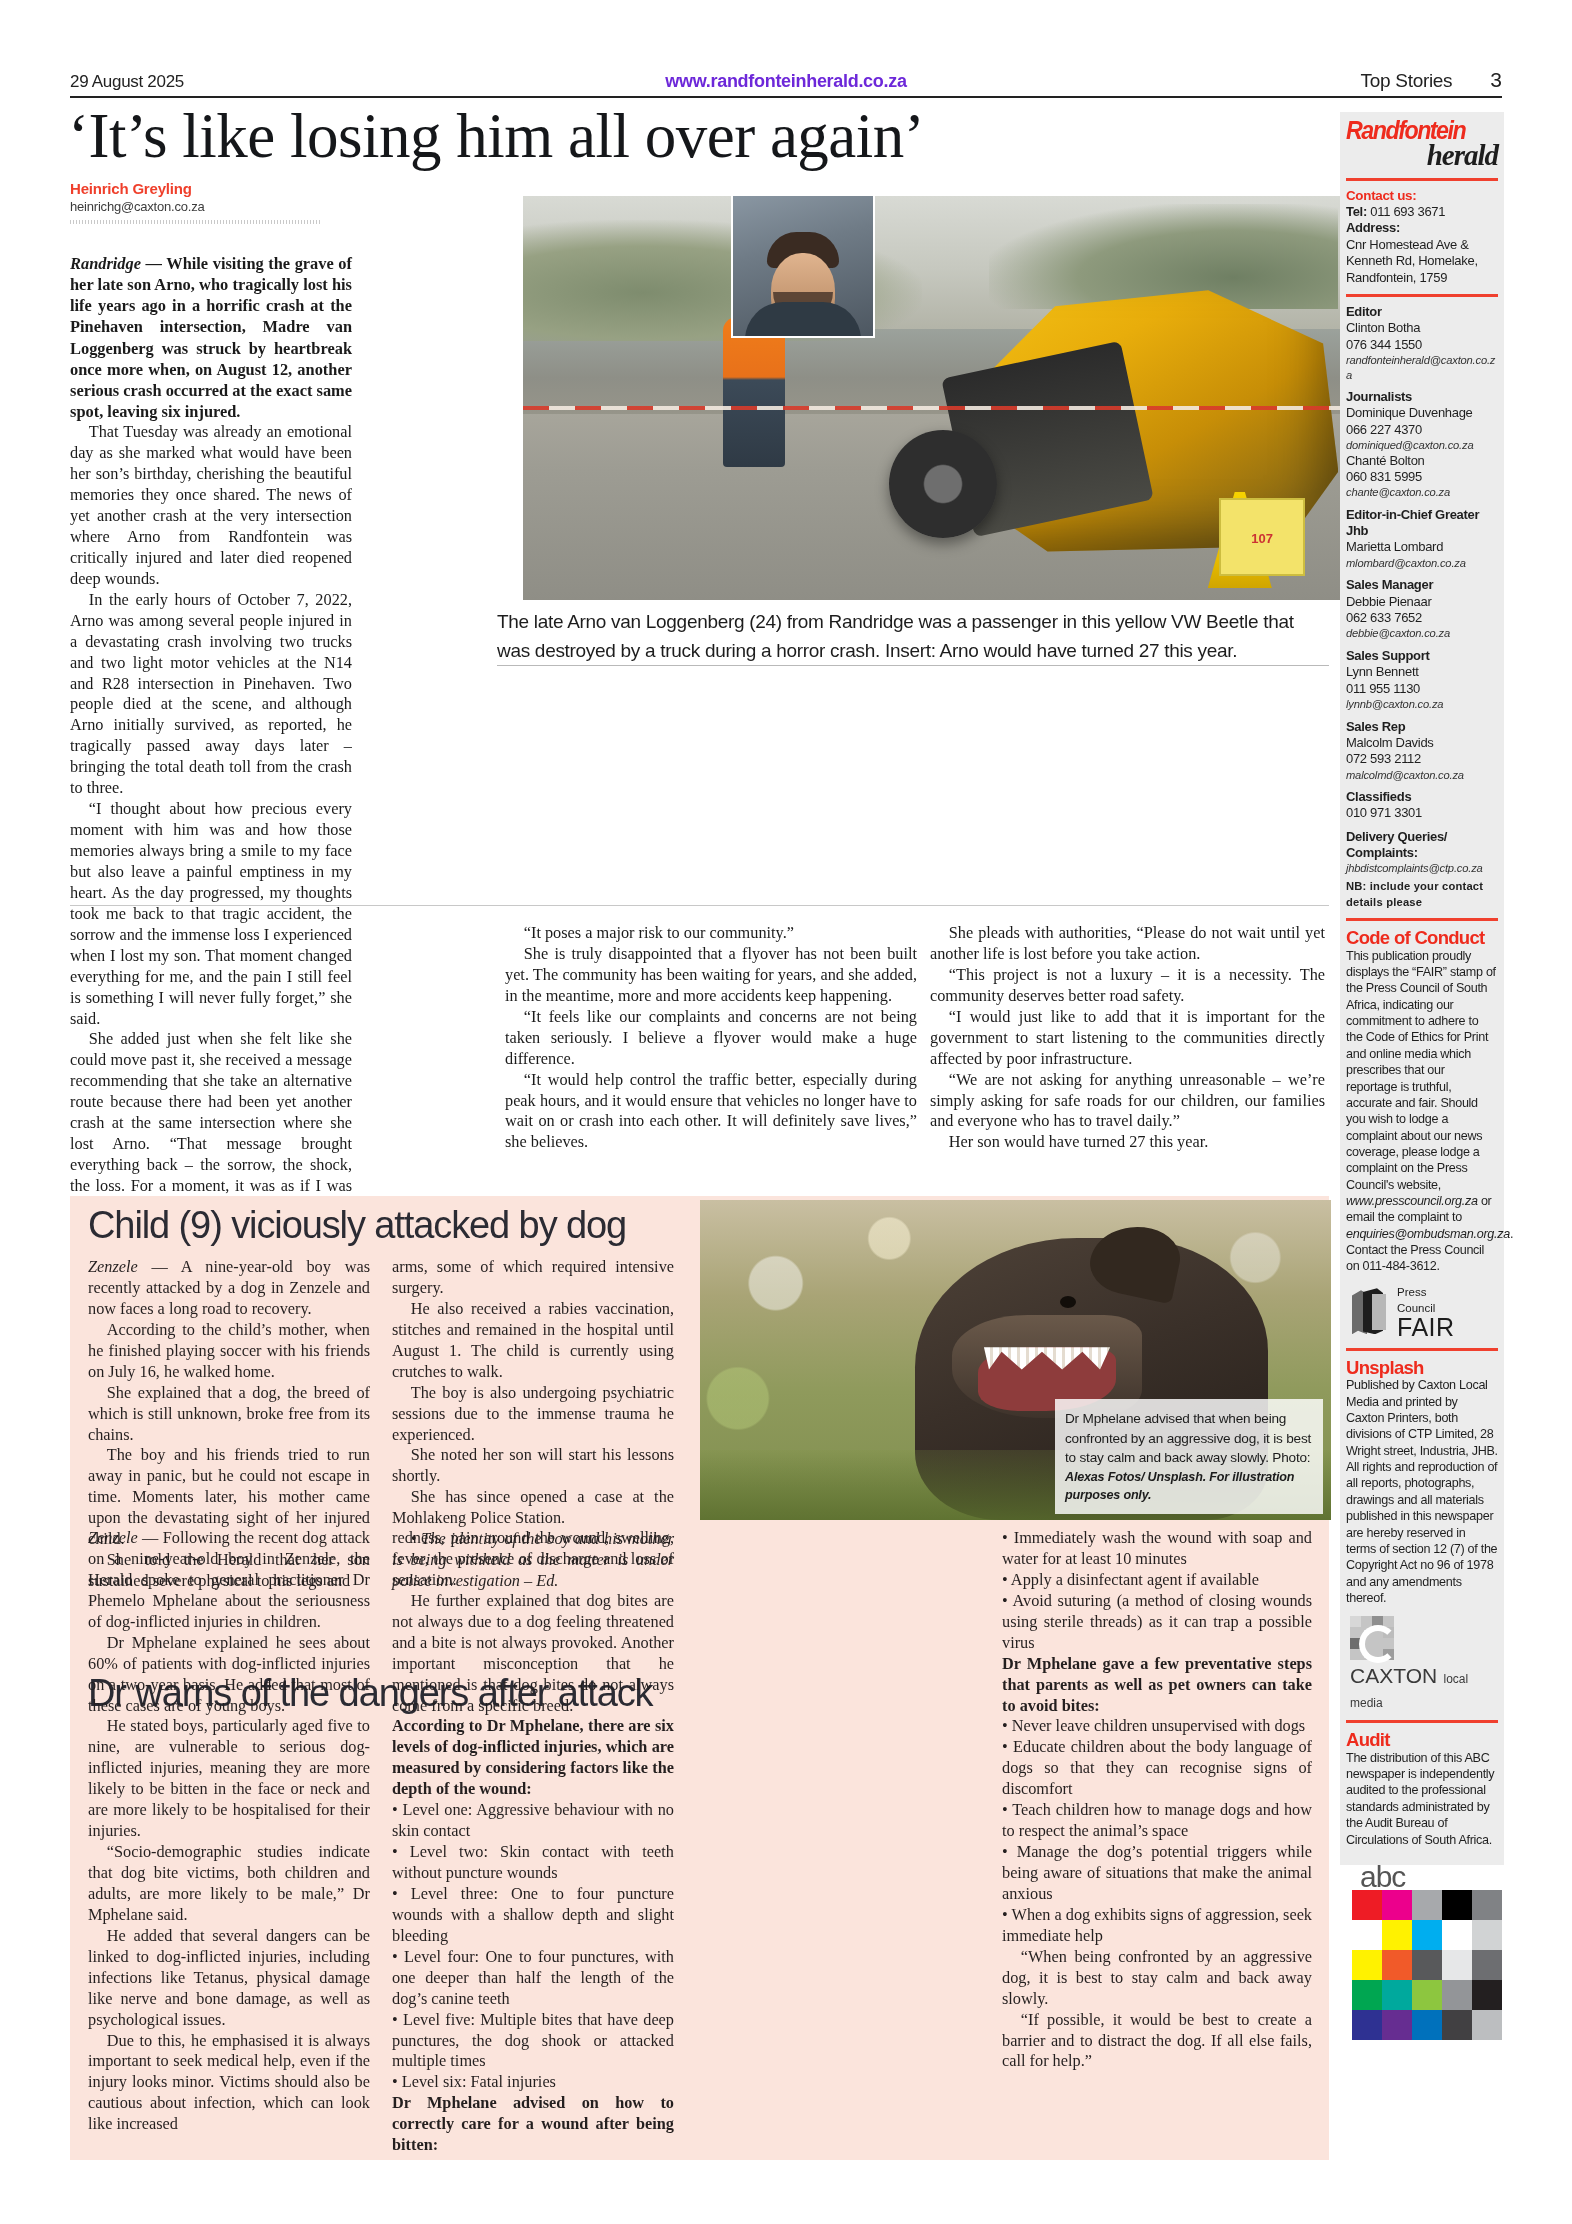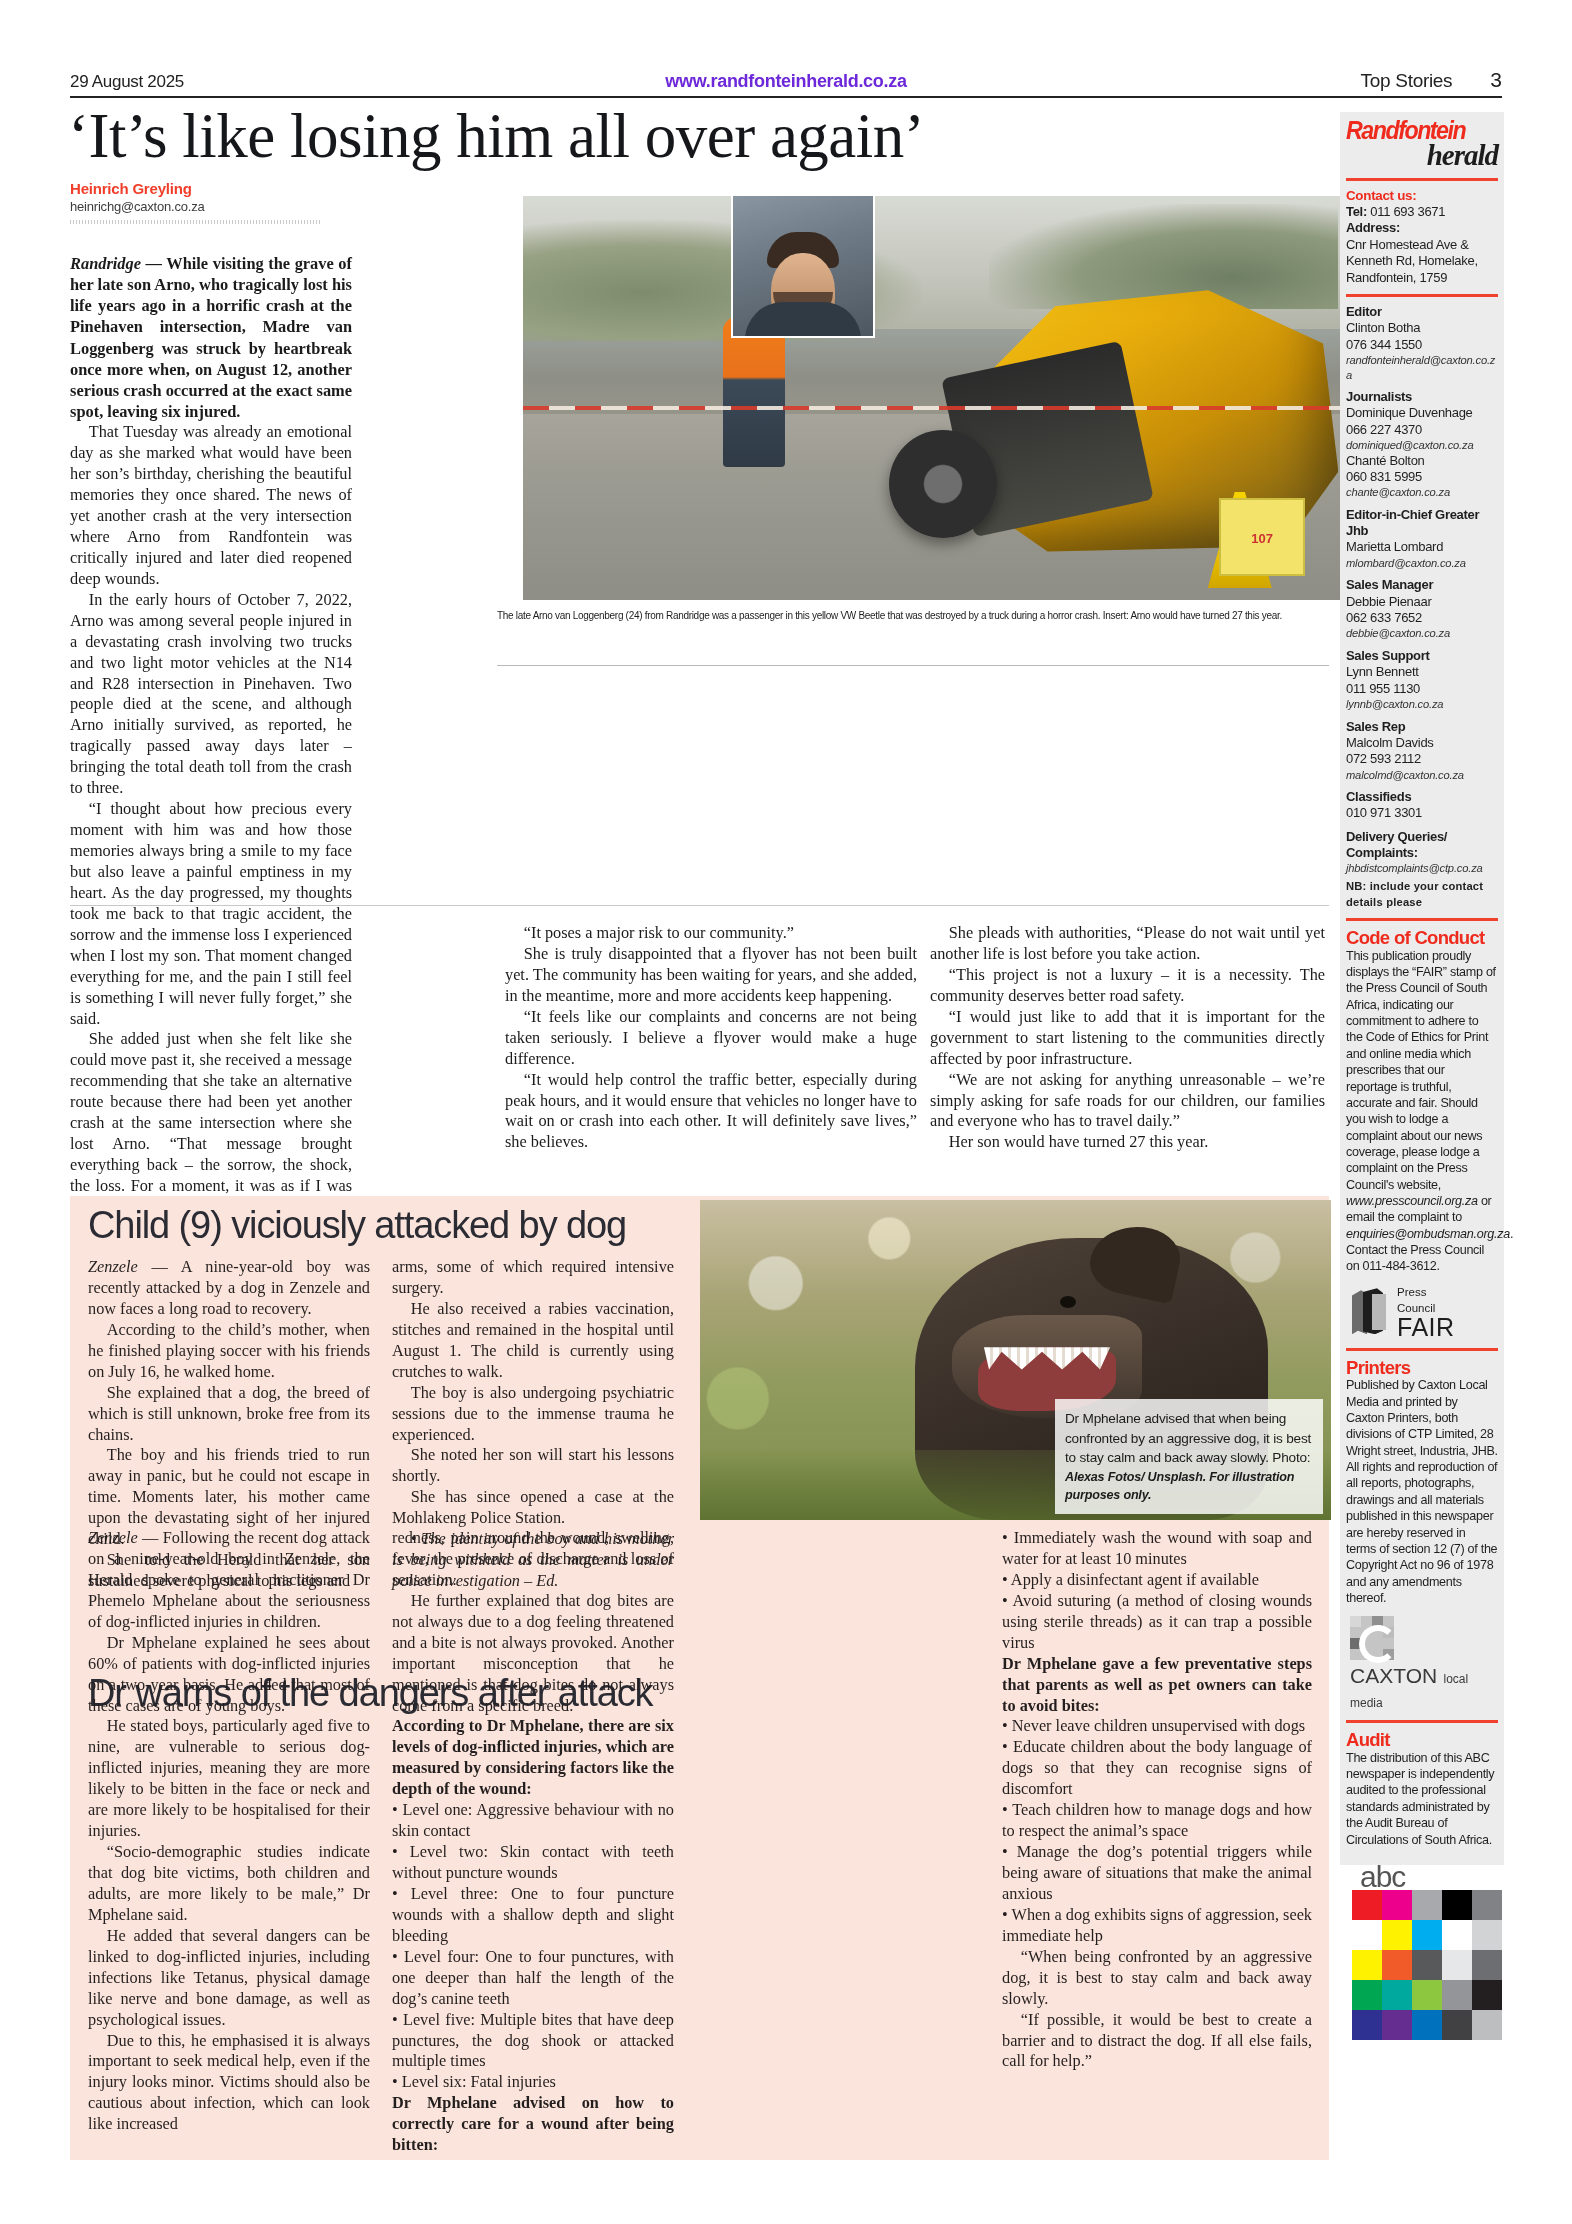--- a/index.html
+++ b/index.html
@@ -107,21 +107,21 @@
     background:linear-gradient(180deg,#e0b48f 0%,#c79a74 55%,#a87c58 100%);}
   .inset .hair{position:absolute;left:50%;top:30%;transform:translateX(-50%);
     width:72px;height:36px;border-radius:36px 36px 8px 8px;background:#3a2b22;}
   .inset .beard{position:absolute;left:50%;top:70%;transform:translateX(-50%);
     width:60px;height:30px;border-radius:0 0 30px 30px;background:#4a372b;opacity:.85;}
   .inset .torso{position:absolute;left:50%;bottom:-4px;transform:translateX(-50%);
     width:116px;height:38px;border-radius:40px 40px 0 0;background:#2f3a44;}
 
   .photo-caption{
     position:absolute;left:497px;top:608px;width:832px;
-    font-family:"Liberation Sans", sans-serif;font-size:10px;line-height:1.5;
+    font-family:"Liberation Sans", sans-serif;font-size:19px;line-height:1.5;
     color:#1d1d1d;letter-spacing:-0.3px;
   }
   .rule-photo{position:absolute;left:497px;top:665px;width:832px;height:1px;background:#b9b9b9;}
   .rule-midstory{position:absolute;left:70px;top:905px;width:1259px;height:1px;background:#c8c8c8;}
 
   
   .pink{
     position:absolute;left:70px;top:1196px;width:1259px;height:964px;
     background:#fbe4dc;
   }
@@ -492,21 +492,21 @@
           <span class="pc">Press</span><br>
           <span class="pc">Council</span><br>
           <span class="fr">FAIR</span>
         </span>
       </div>
     </div>
 
     <div class="rl-sep"></div>
 
     <div>
-      <div class="rl-bighead">Printers</div>
+      <div class="rl-bighead">Unsplash</div>
       <div class="rl-body">Published by Caxton Local Media and printed by Caxton Printers, both divisions of CTP Limited, 28 Wright street, Industria, JHB. All rights and reproduction of all reports, photographs, drawings and all materials published in this newspaper are hereby reserved in terms of section 12 (7) of the Copyright Act no 96 of 1978 and any amendments thereof.</div>
       <div class="caxtonlogo">
         <div class="cx-mark"></div>
         <div class="cx-word">
           <span style="font-size:21px">CAXTON</span>
           <span>local media</span>
         </div>
       </div>
     </div>
 

